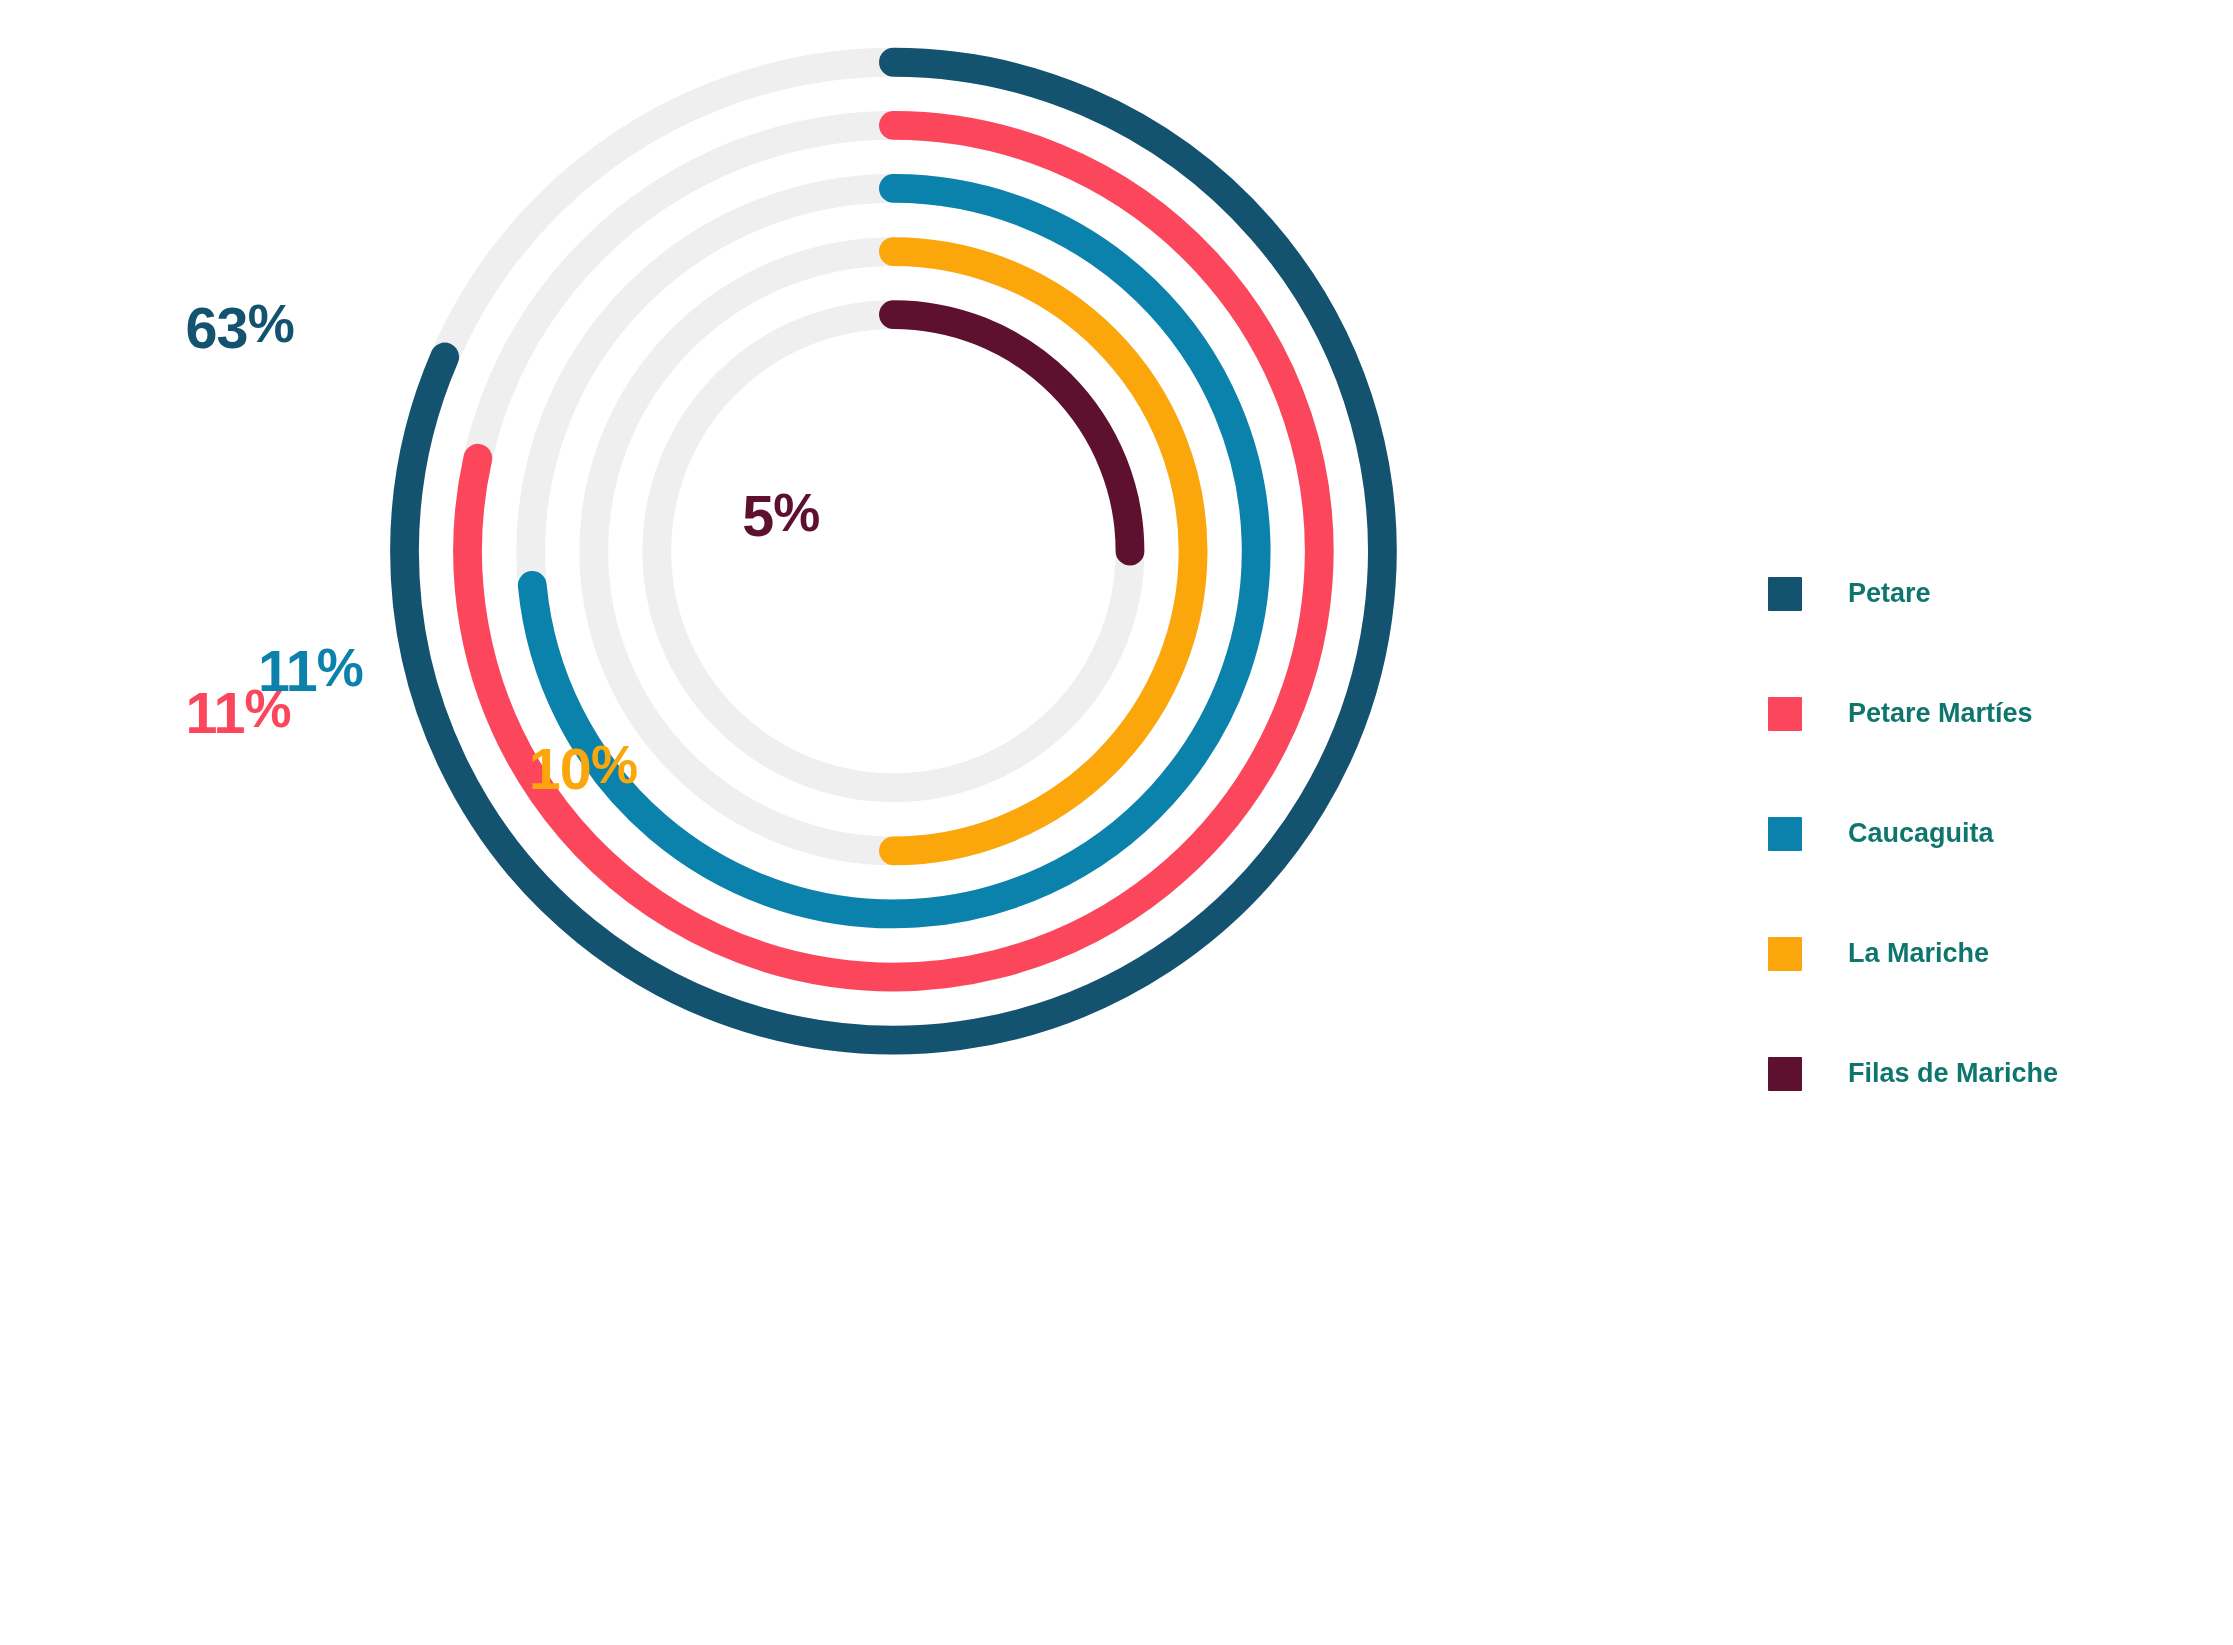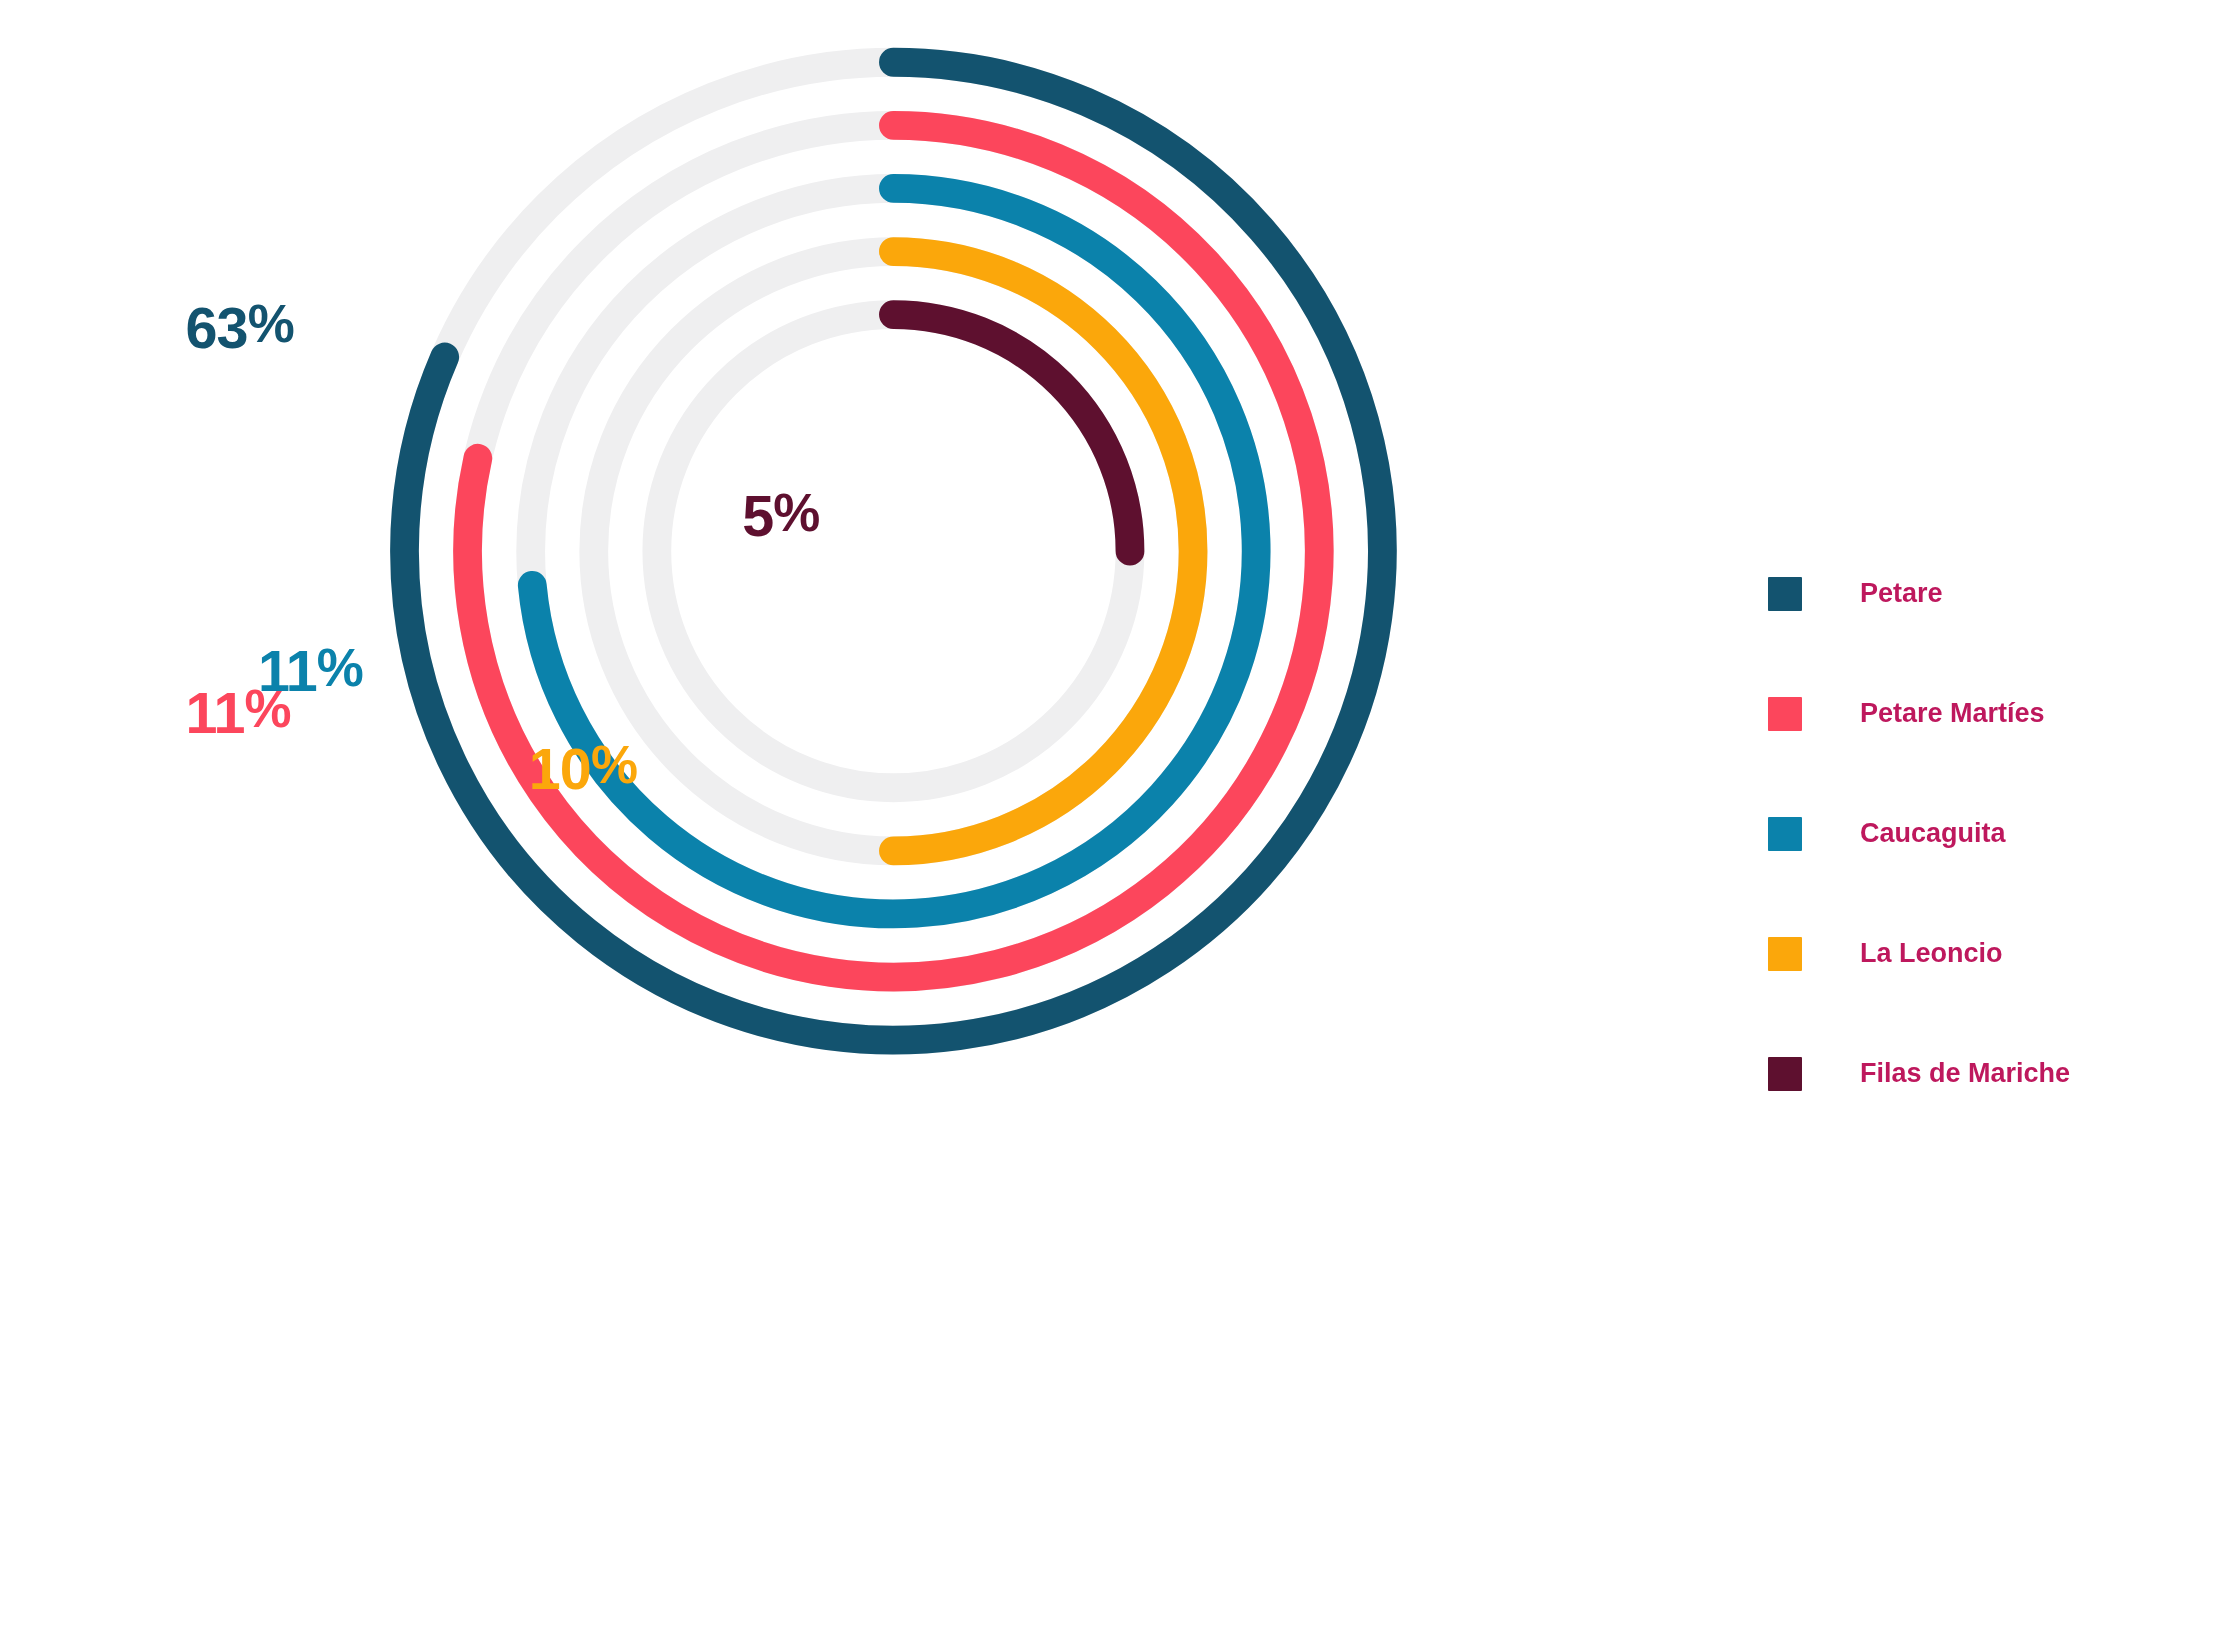--- a/index.html
+++ b/index.html
@@ -47,24 +47,24 @@
     margin-bottom: 87px;
   }
   .legend-row:last-child { margin-bottom: 0; }
   .legend-swatch {
     width: 34px;
     height: 34px;
     flex: 0 0 34px;
     border-radius: 0.9px;
   }
   .legend-label {
-    margin-left: 58px;
+    margin-left: 46px;
     font-size: 27px;
     font-weight: bold;
-    color: #be185d;
+    color: #0f766e;
     white-space: nowrap;
     line-height: 1;
   }
 </style>
 </head>
 <body>
 
 <div id="chart-root">
 
   <svg id="radial-svg" viewBox="0 0 2408 1774">
@@ -99,21 +99,21 @@
     <div class="legend-row">
       <span class="legend-swatch" style="background: rgb(252, 70, 92);"></span>
       <span class="legend-label">Petare Martíes</span>
     </div>
     <div class="legend-row">
       <span class="legend-swatch" style="background: rgb(11, 130, 171);"></span>
       <span class="legend-label">Caucaguita</span>
     </div>
     <div class="legend-row">
       <span class="legend-swatch" style="background: rgb(251, 167, 11);"></span>
-      <span class="legend-label">La Leoncio</span>
+      <span class="legend-label">La Mariche</span>
     </div>
     <div class="legend-row">
       <span class="legend-swatch" style="background: rgb(94, 16, 47);"></span>
       <span class="legend-label">Filas de Mariche</span>
     </div>
   </div>
 
 </div>
 
 

